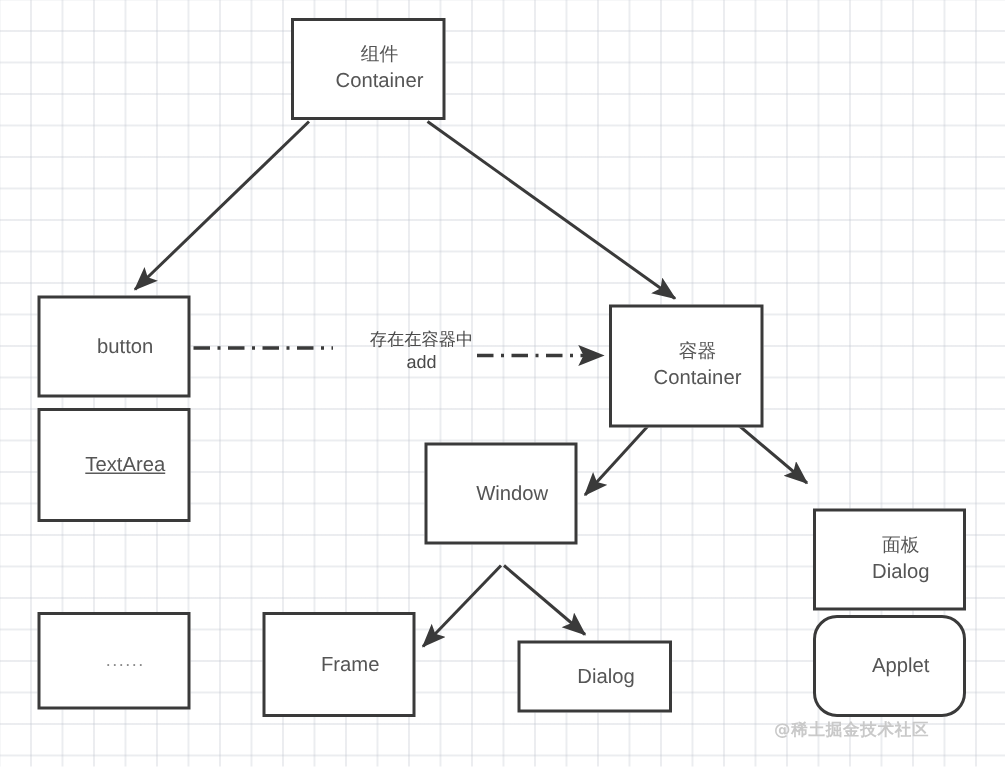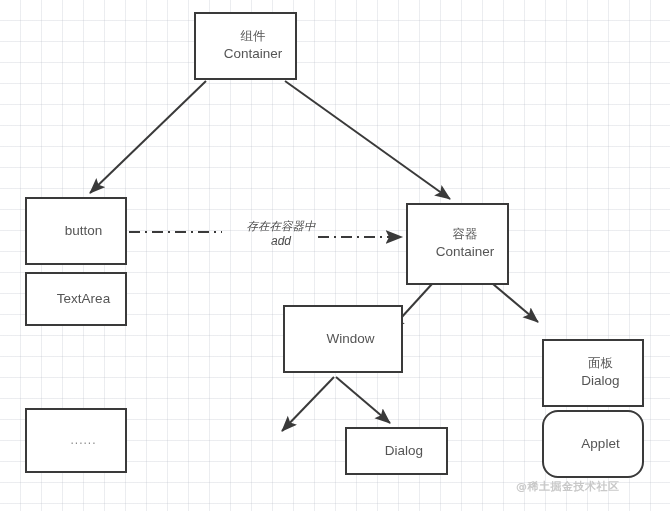--- a/index.html
+++ b/index.html
@@ -129,52 +129,55 @@
 
   <div class="node" style="left:194px; top:12px; width:103px; height:68px;">
     <span class="cn">组件</span>
     <span class="en">Container</span>
   </div>
 
   <div class="node" style="left:25px; top:197px; width:102px; height:68px;">
     <span class="en">button</span>
   </div>
 
-  <div class="node" style="left:25px; top:272px; width:102px; height:54px;">
+  <div class="node" style="left:25px; top:272px; width:102px; height:76px;text-decoration:underline;">
     <span class="en">TextArea</span>
   </div>
 
 
   <div class="node" style="left:25px; top:408px; width:102px; height:65px;">
     <span class="dots">......</span>
   </div>
 
   <div class="node" style="left:406px; top:203px; width:103px; height:82px;">
     <span class="cn">容器</span>
     <span class="en">Container</span>
   </div>
 
-  <div class="node" style="left:283px; top:305px; width:120px; height:68px;">
+  <div class="node" style="left:283px; top:295px; width:102px; height:68px;">
     <span class="en">Window</span>
   </div>
 
   <div class="node" style="left:542px; top:291px; width:102px; height:68px;margin-top:48px;">
     <span class="cn">面板</span>
     <span class="en">Dialog</span>
   </div>
 
+  <div class="node" style="left:175px; top:408px; width:102px; height:70px;">
+    <span class="en">Frame</span>
+  </div>
 
   <div class="node" style="left:345px; top:427px; width:103px; height:48px;">
     <span class="en">Dialog</span>
   </div>
 
   <div class="node" style="left:542px; top:410px; width:102px; height:68px;border-radius:16px;">
     <span class="en">Applet</span>
   </div>
 
-  <div class="edge-label" style="left:225px; top:219px; width:112px;font-style:italic;">
+  <div class="edge-label" style="left:225px; top:219px; width:112px;">
     <span class="cn">存在在容器中</span>
     <span class="en">add</span>
   </div>
 
   <div id="watermark">@稀土掘金技术社区</div>
 
 </div>
 
 </body></html>

